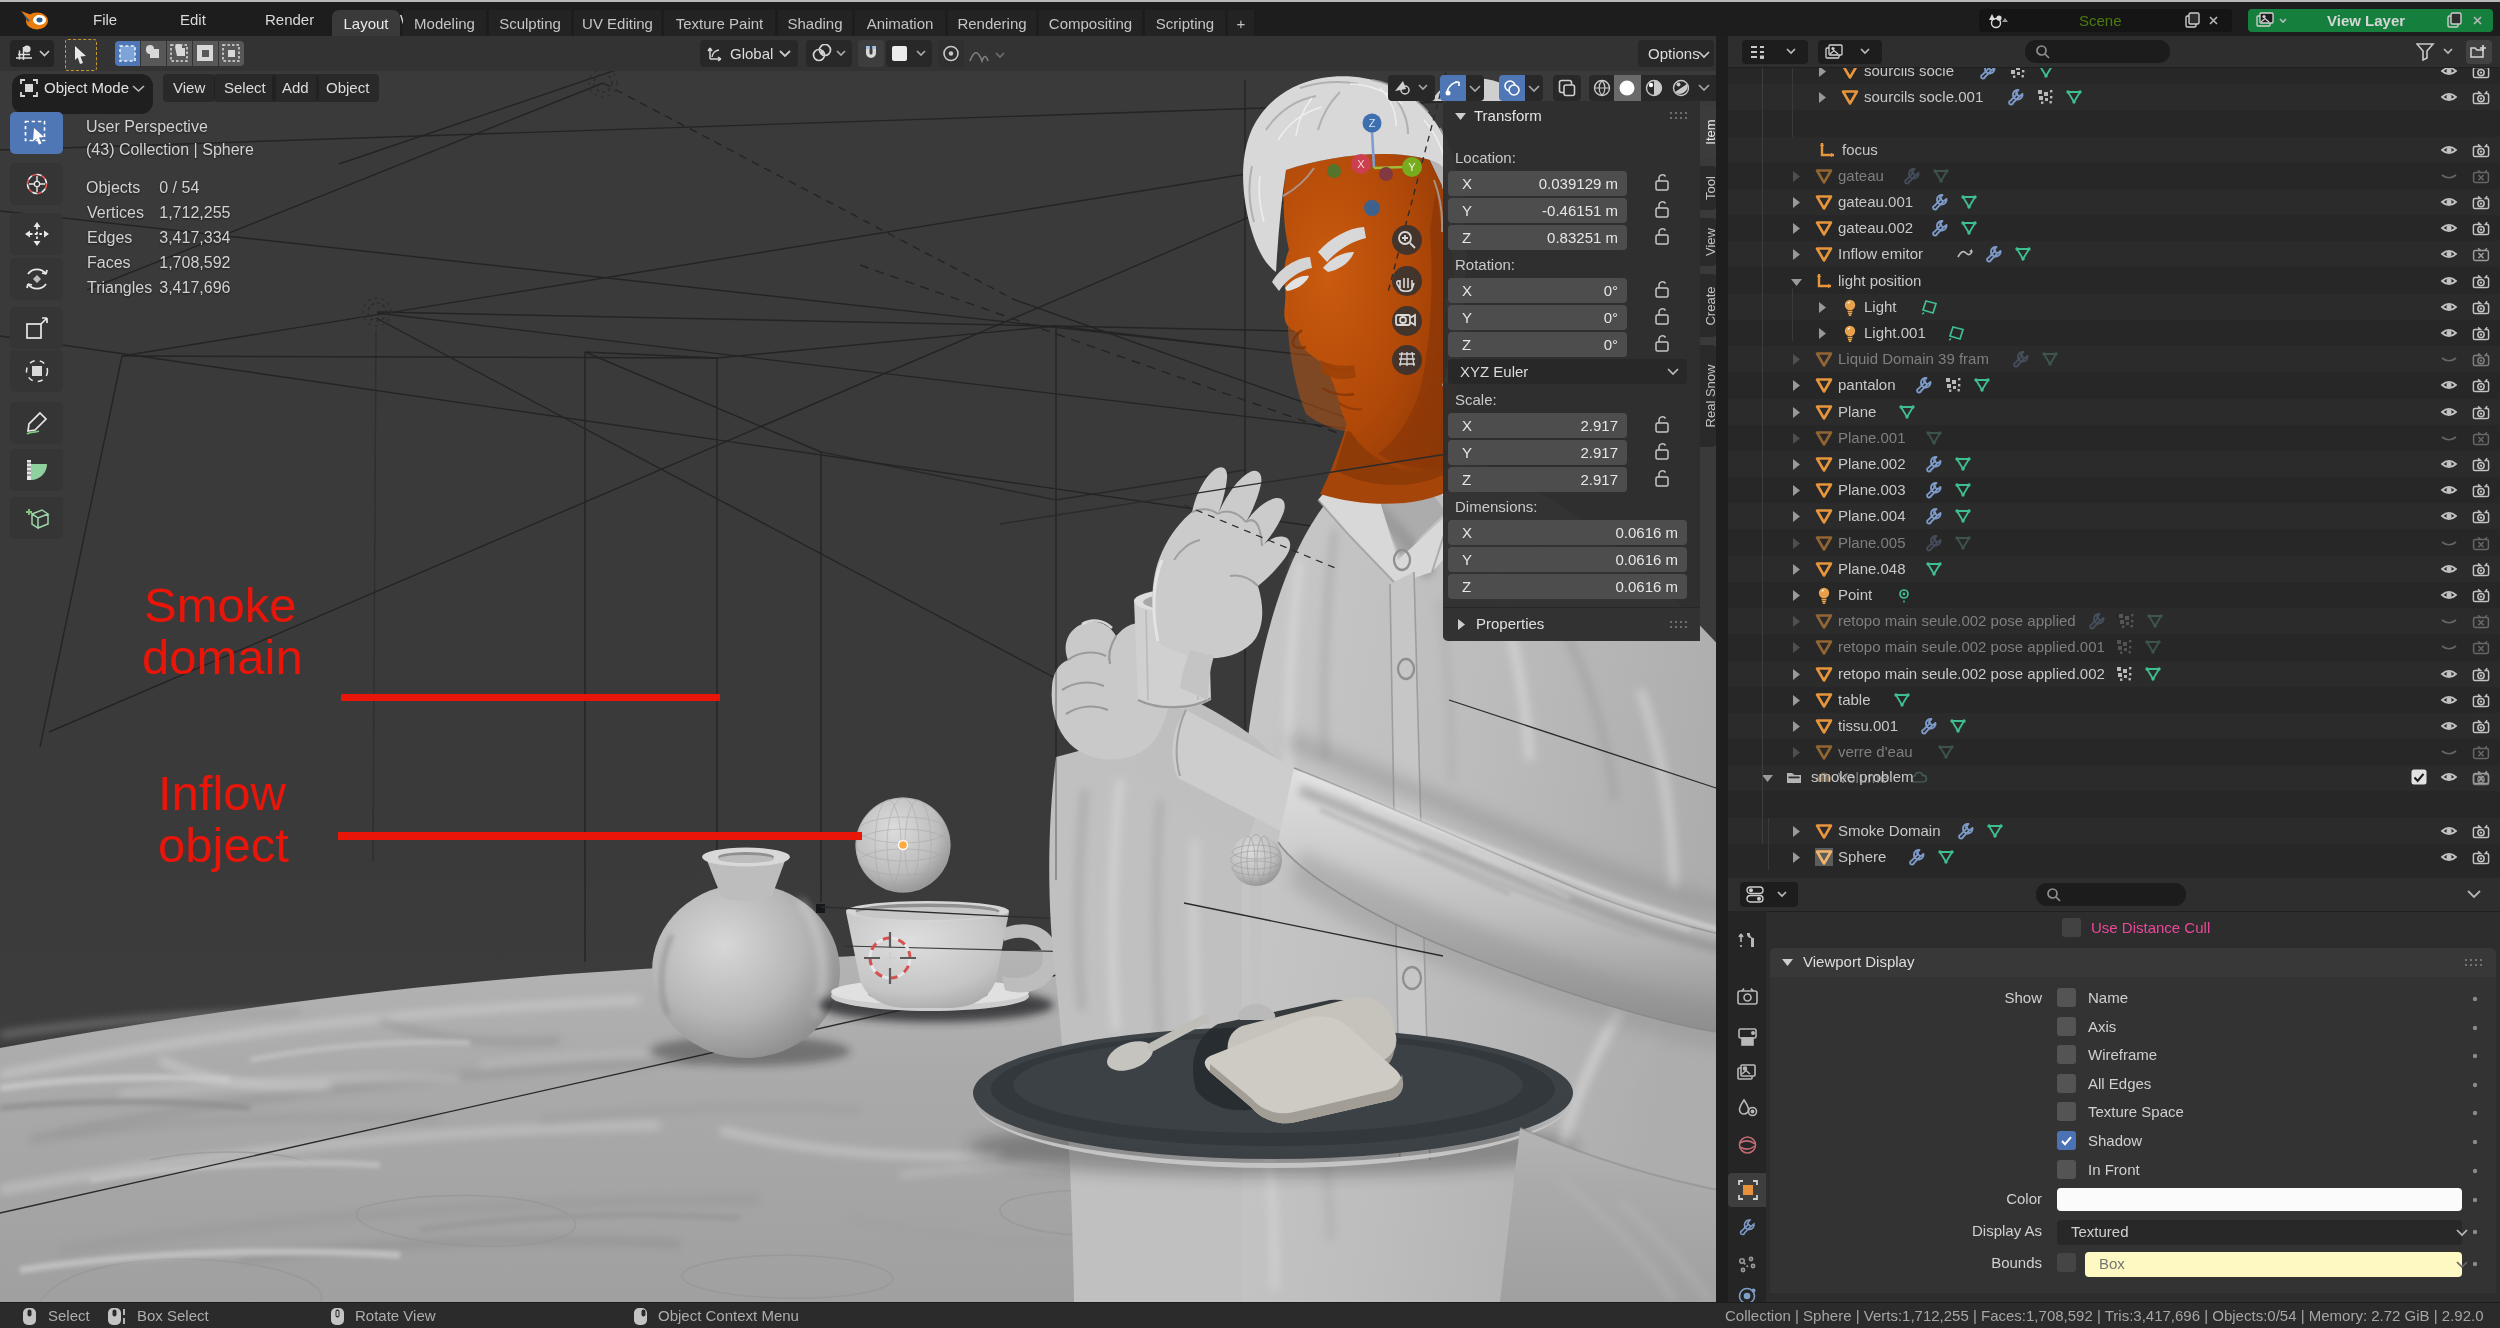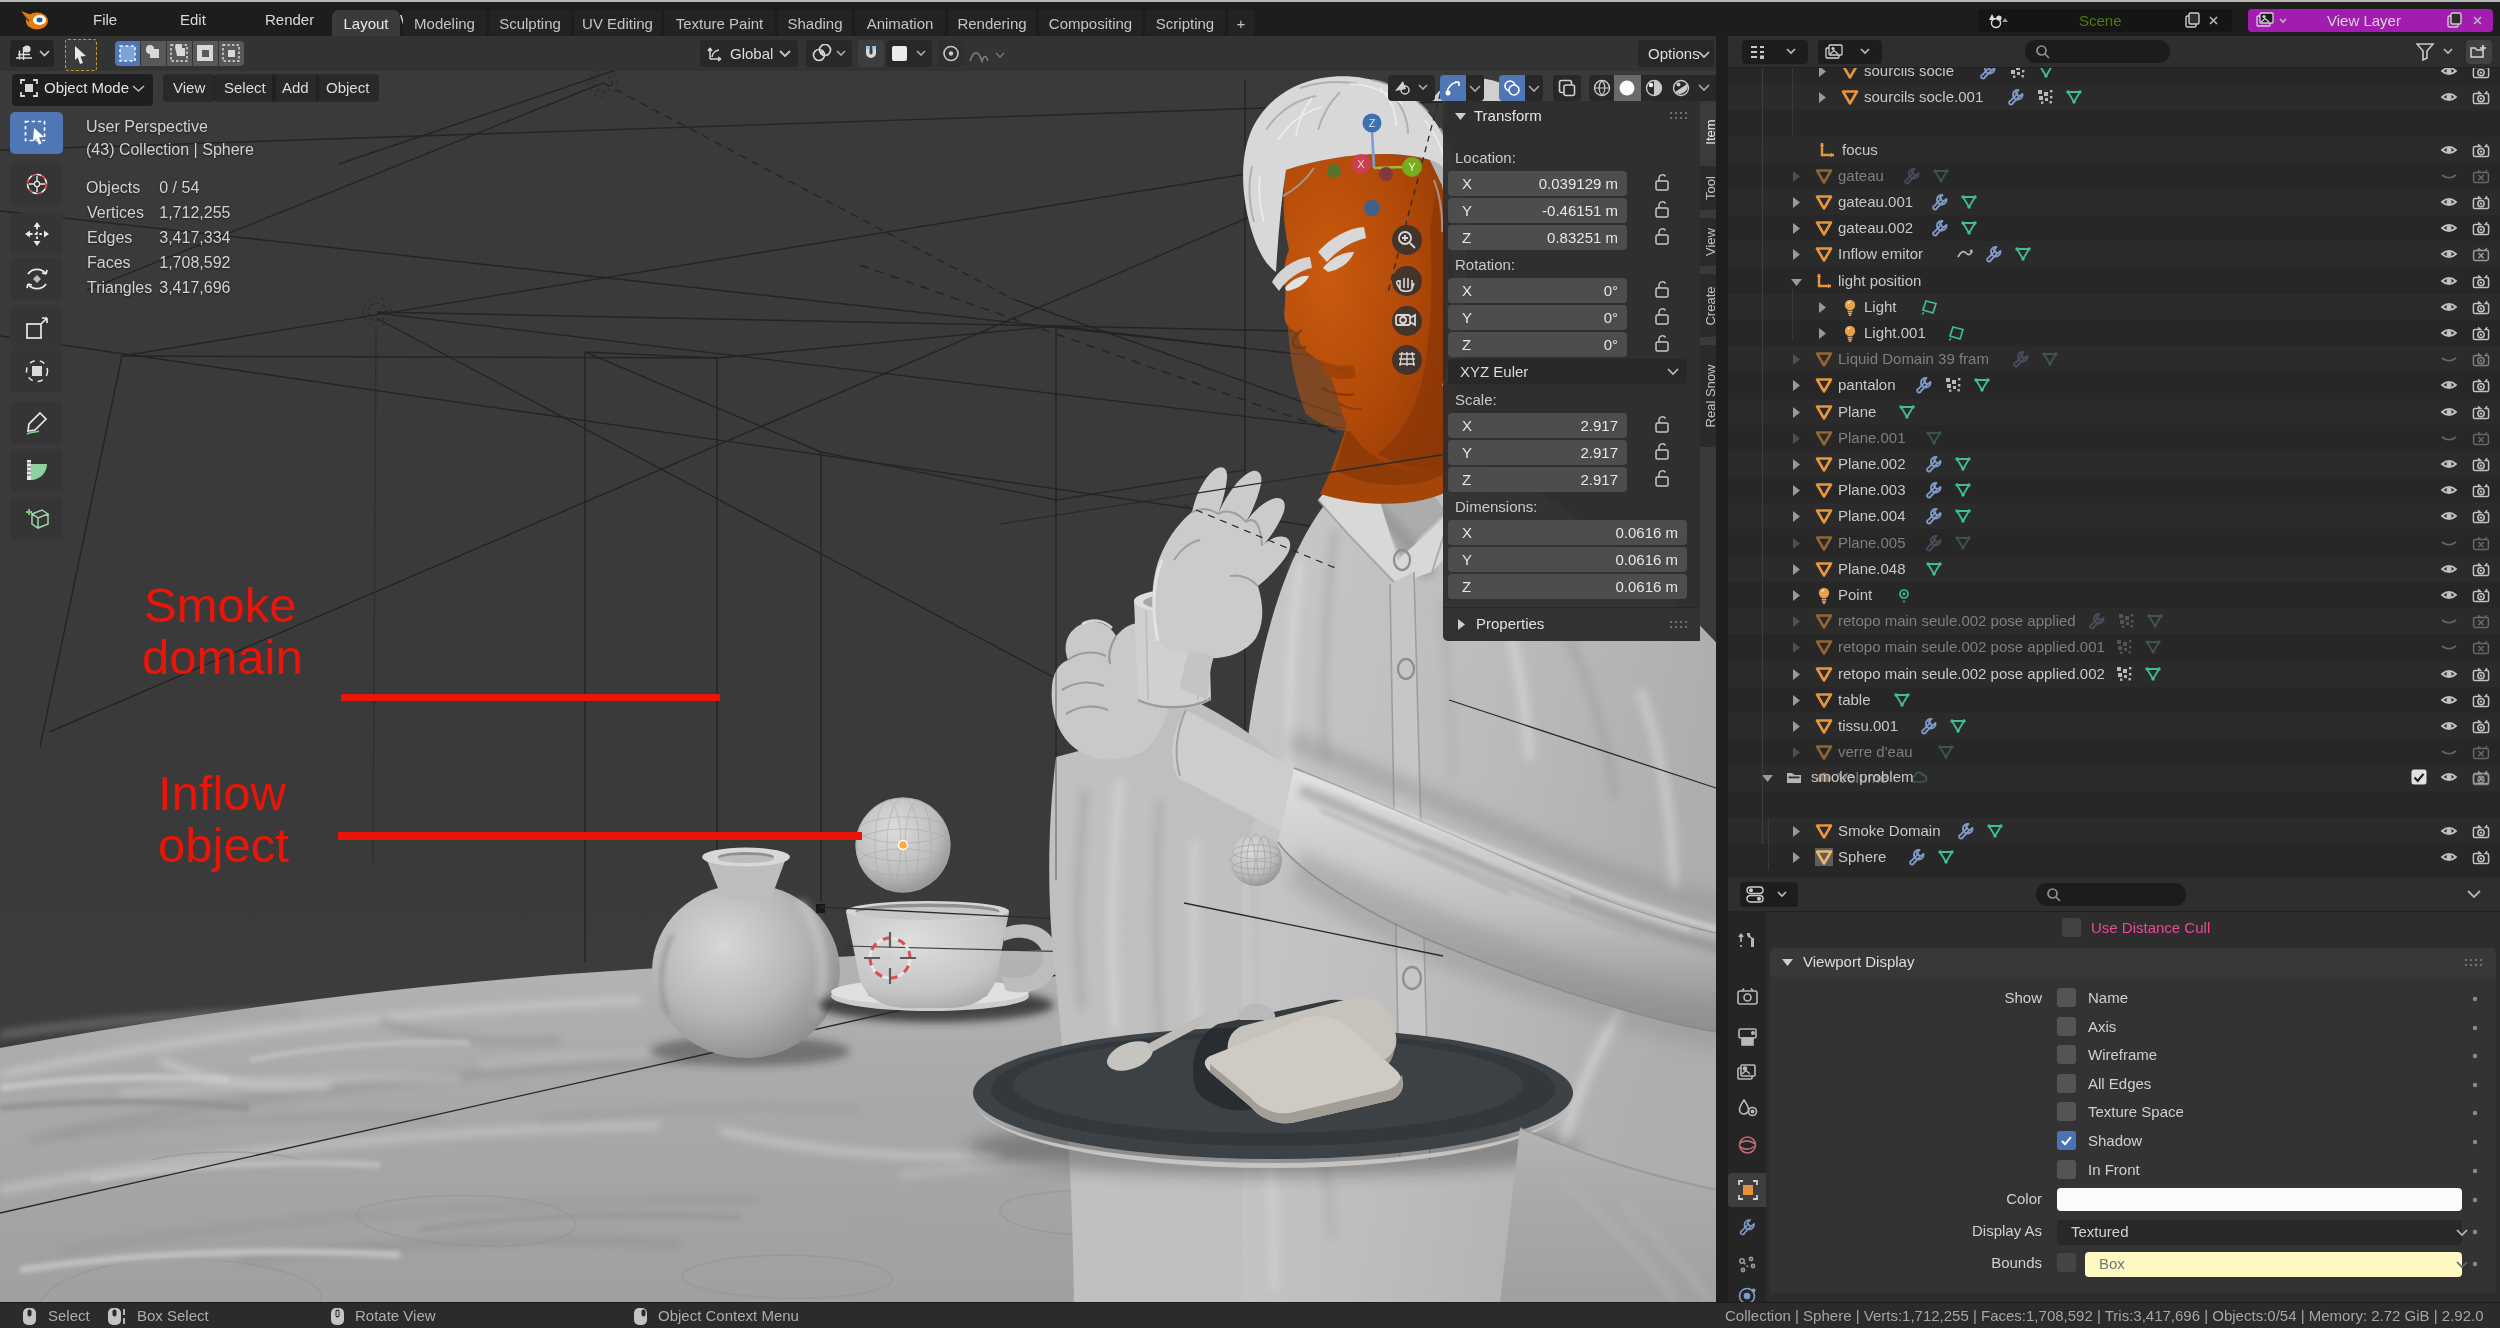--- a/index.html
+++ b/index.html
@@ -80,21 +80,21 @@
           <circle cx="14" cy="6" r="2.6" fill="#ddd"></circle>
         <path d="M20,6 l3,4 l-6,0 Z" fill="#9a9a9a"></path>
       </svg>
       <div class="abs" style="left:100px;top:3px;font-size:15px;color:#4d7c0f">Scene</div>
       <svg class="abs" style="left:203px;top:3px" width="40" height="17" viewBox="0 0 40 17">
         <rect x="4" y="4" width="10" height="11" rx="1.5" fill="none" stroke="#cdcdcd" stroke-width="1.4"></rect>
         <rect x="7" y="1" width="10" height="11" rx="1.5" fill="#2e2e2e" stroke="#cdcdcd" stroke-width="1.4"></rect>
         <path d="M28,5 l7,7 M35,5 l-7,7" stroke="#b9b9b9" stroke-width="1.6"></path>
       </svg>
     </div>
-    <div class="abs" style="left:2248px;top:7px;width:245px;height:23px;background:#a21caf;border-radius:4px;">
+    <div class="abs" style="left:2248px;top:7px;width:245px;height:23px;background:#15803d;border-radius:4px;font-weight:bold;">
       <svg class="abs" style="left:8px;top:3px" width="34" height="17" viewBox="0 0 34 17">
         <rect x="1" y="4" width="13" height="10" rx="1" fill="none" stroke="#d2d2d2" stroke-width="1.3"></rect>
         <rect x="4" y="1" width="13" height="10" rx="1" fill="#1d1d1d" stroke="#d2d2d2" stroke-width="1.3"></rect>
         <circle cx="8" cy="4.5" r="1.6" fill="#d2d2d2"></circle>
           <path d="M5,10 l4,-3.5 4,3.5" stroke="#d2d2d2" stroke-width="1.3" fill="none"></path>
         <path d="M24,7 l3,3 3,-3" stroke="#bbb" stroke-width="1.6" fill="none"></path>
       </svg>
       <div class="abs" style="left:79px;top:3px;font-size:15px;color:#d6d6d6">View Layer</div>
       <svg class="abs" style="left:196px;top:3px" width="46" height="17" viewBox="0 0 46 17">
         <rect x="4" y="4" width="10" height="11" rx="1.5" fill="none" stroke="#cdcdcd" stroke-width="1.4"></rect>
@@ -539,21 +539,21 @@
           <path d="M1410,243 L1415,248 M1405,235 v6 M1402,238 h6"></path>
       <path d="M1400,288 v-8 M1404,288 v-10 M1408,288 v-10 M1412,288 v-8 M1400,282 c-2,-2 -4,-1 -3,2 l3,5 c2,3 10,3 12,0 l2,-6" stroke-width="1.6"></path>
       <rect x="1396" y="315" width="14" height="10" rx="2"></rect>
           <circle cx="1403" cy="320" r="3"></circle>
           <path d="M1410,318 l5,-3 v10 l-5,-3"></path>
       <path d="M1399,354 h16 M1399,359 h16 M1399,364 h16 M1402,352 l-2,14 M1407,352 v14 M1412,352 l2,14" stroke-width="1.3"></path>
     </g>
   </svg>
   </div>
 
-  <div class="abs" style="left:12px;top:74px;width:141px;height:32px;background:#1f1f1f;border-radius:4px">
+  <div class="abs" style="left:12px;top:74px;width:141px;height:40px;background:#1f1f1f;border-radius:12px">
     <svg class="abs" style="left:8px;top:5px" width="18" height="18" viewBox="0 0 18 18">
         <path d="M1,5 v-4 h4 M13,1 h4 v4 M17,13 v4 h-4 M5,17 h-4 v-4" stroke="#d8d8d8" stroke-width="1.8" fill="none"></path>
         <rect x="5" y="5" width="8" height="8" fill="#d8d8d8"></rect>
       </svg>
     <div class="abs" style="left:32px;top:5px;font-size:15px;color:#e2e2e2">Object Mode</div>
     <svg class="abs" style="left:120px;top:11px" width="13" height="8" viewBox="0 0 13 8">
         <path d="M1,1 l5.5,5 5.5,-5" stroke="#bbb" stroke-width="1.6" fill="none"></path>
       </svg>
   </div>
   <div class="abs" style="left:163px;top:74px;height:28px;background:rgba(28,28,28,.55);border-radius:4px;padding:0 10px;font-size:15px;color:#dcdcdc;line-height:28px">View</div>

